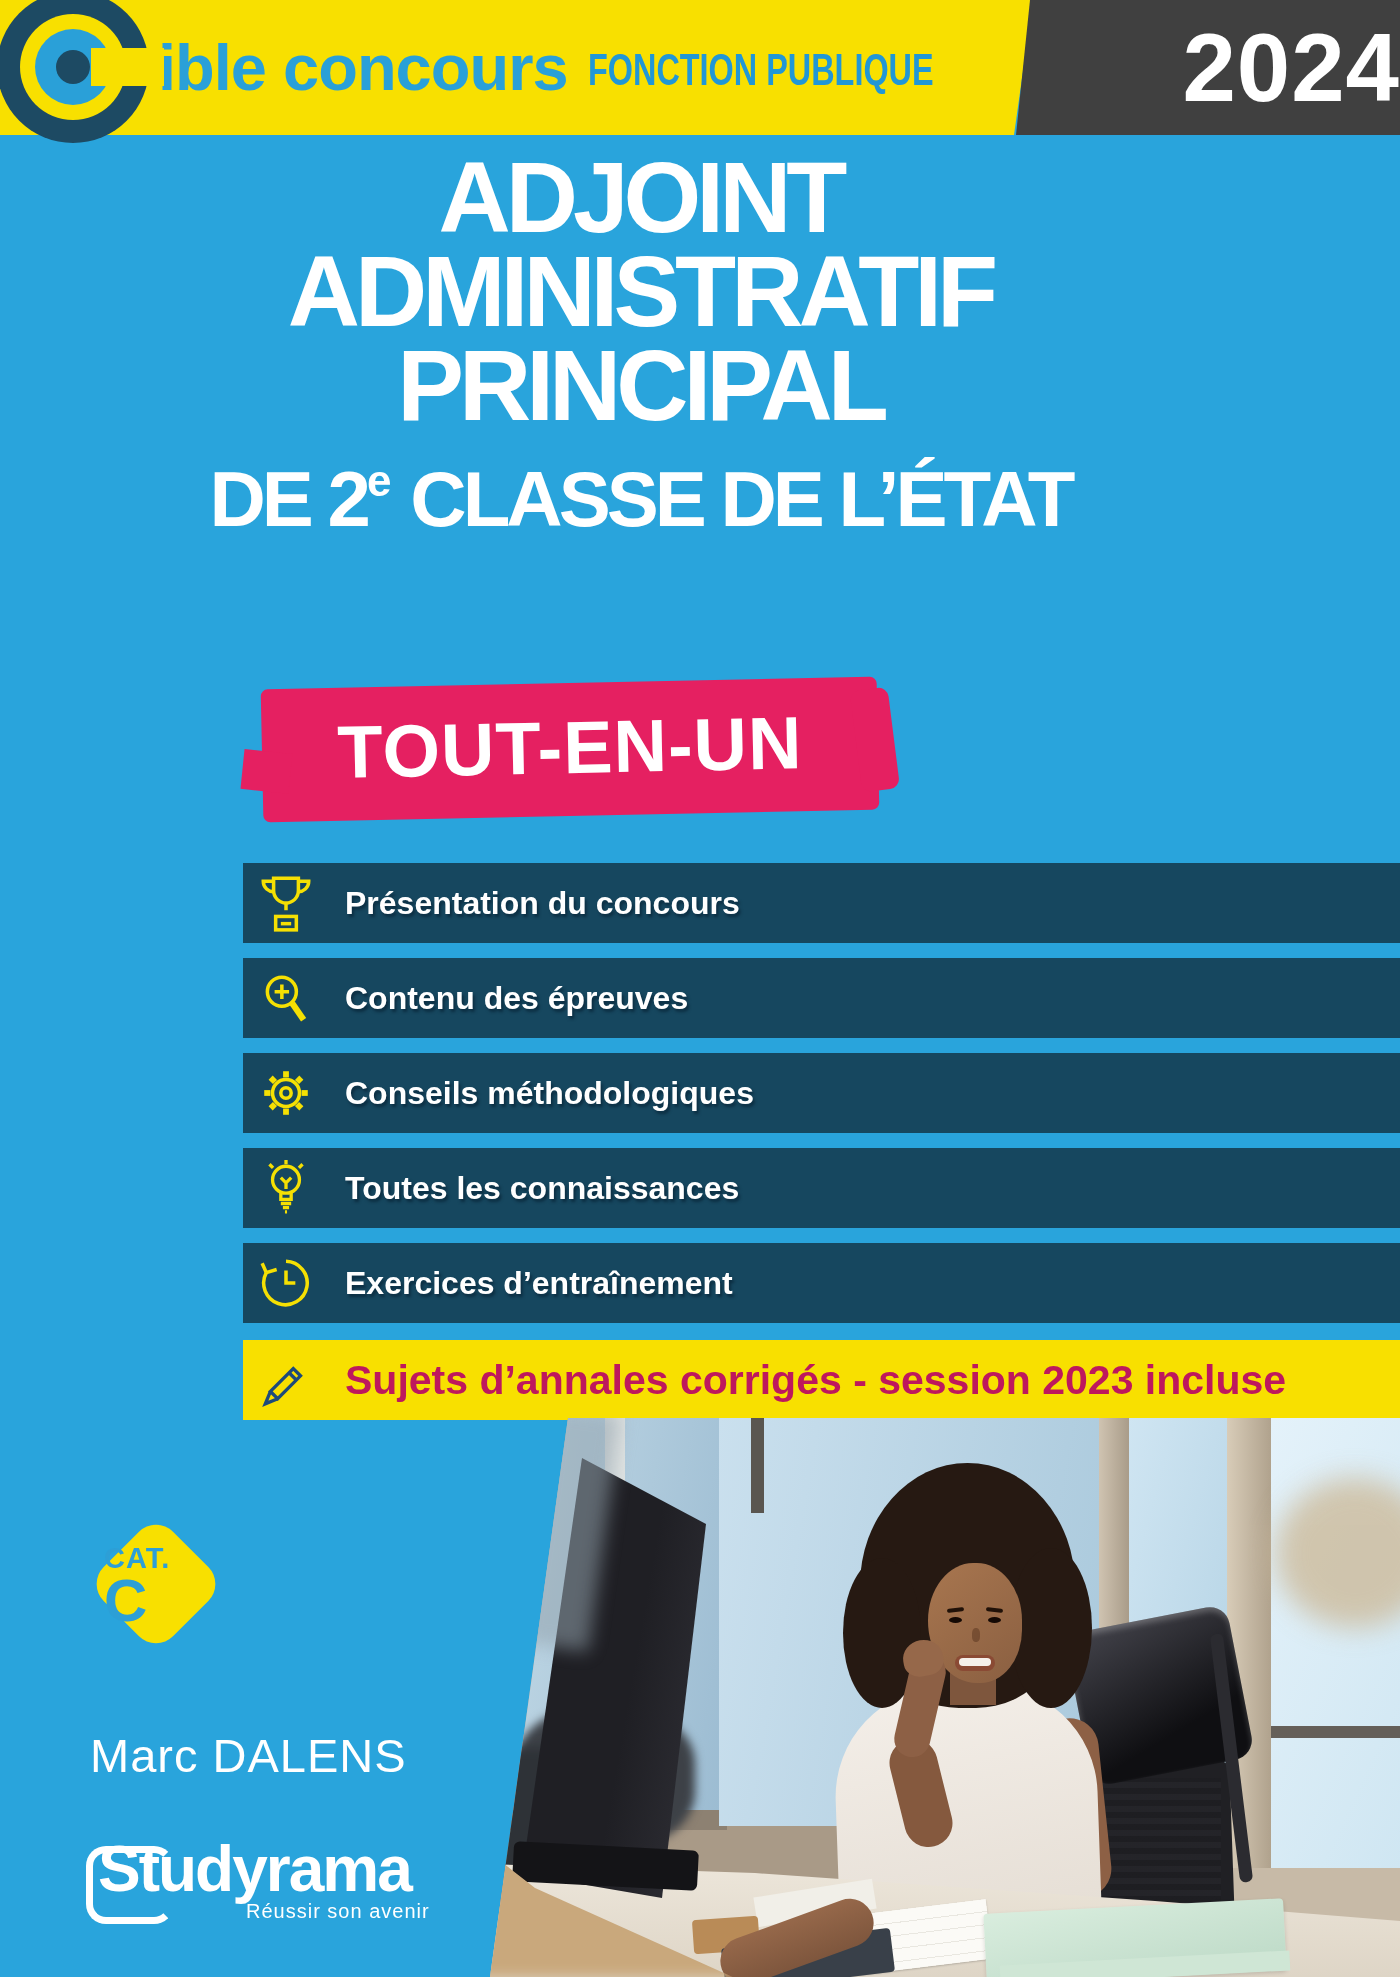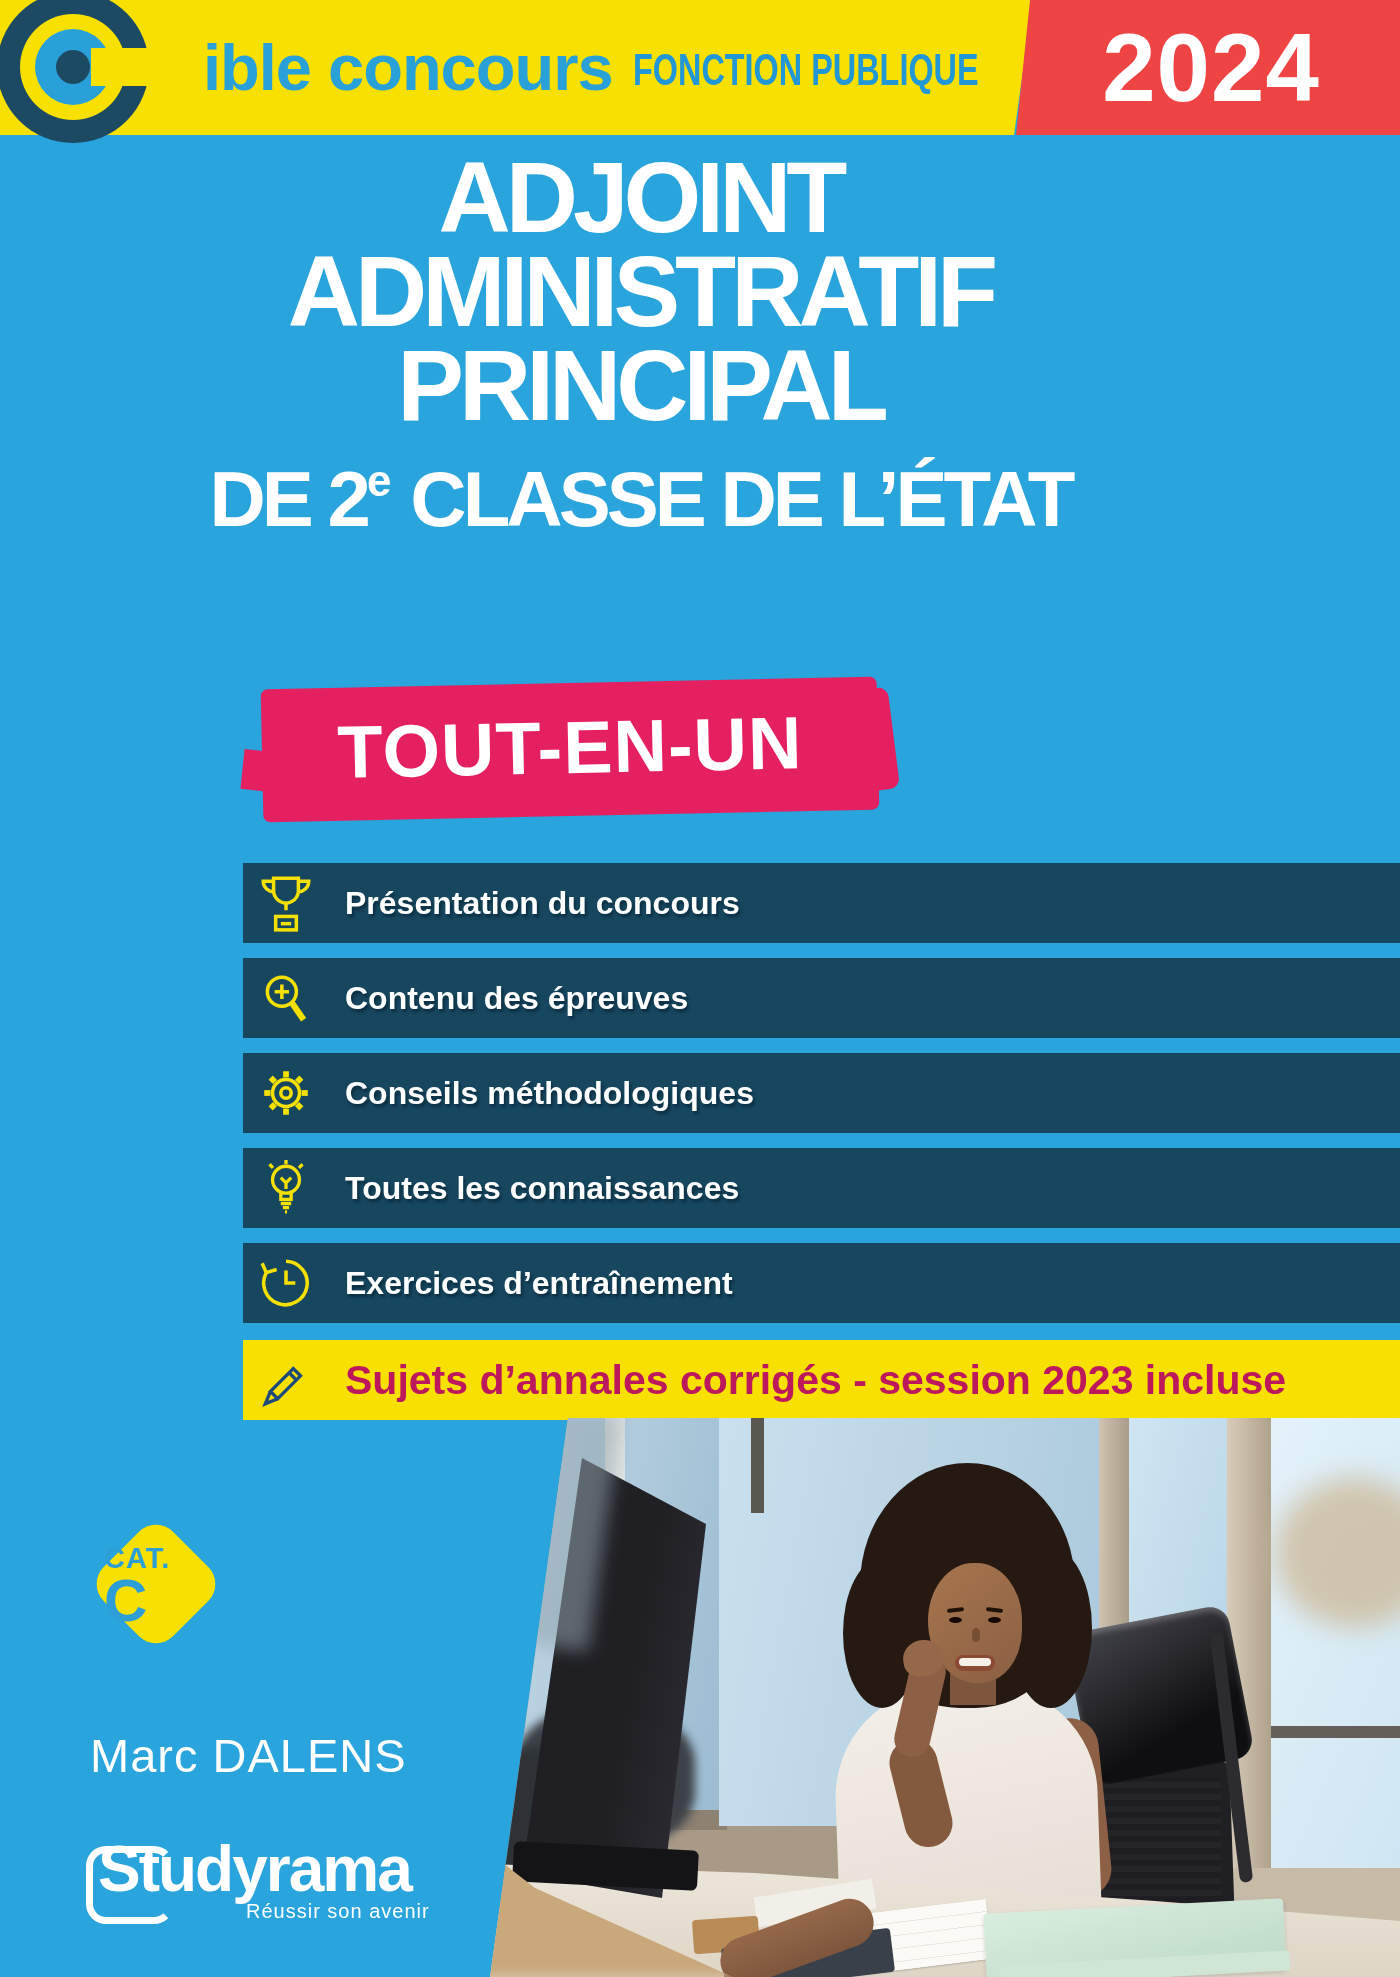--- a/index.html
+++ b/index.html
@@ -3,26 +3,26 @@
 <meta charset="utf-8">
 <style>
   html,body{margin:0;padding:0;}
   body{width:1400px;height:1977px;position:relative;overflow:hidden;
        background:#29a4dc;font-family:"Liberation Sans",sans-serif;}
   .abs{position:absolute;}
 
   
   .banner-yellow{left:0;top:0;width:1033px;height:135px;background:#f8e000;
     clip-path:polygon(0 0,1033px 0,1014px 135px,0 135px);}
-  .year-box{left:1008px;top:0;width:392px;height:135px;background:#ef4444;
+  .year-box{left:1008px;top:0;width:392px;height:135px;background:#404040;
     clip-path:polygon(22px 0,100% 0,100% 100%,8px 100%);
-    display:flex;align-items:center;justify-content:center;}
+    display:flex;align-items:center;justify-content:flex-end;}
   .year-box span{color:#fff;font-size:96px;font-weight:800;letter-spacing:1px;padding-left:14px;}
   .brand-row{left:158px;top:0;height:135px;display:flex;align-items:center;gap:20px;z-index:3;}
-  .brand-name{font-size:65px;font-weight:800;color:#2aa0d8;letter-spacing:-1px;margin-left:45px;}
+  .brand-name{font-size:65px;font-weight:800;color:#2aa0d8;letter-spacing:-1px;}
   .brand-tagline{font-size:45px;font-weight:700;color:#2197d6;transform:scaleX(.72);
     transform-origin:left center;white-space:nowrap;margin-top:4px;}
   .logo-cible{left:-2px;top:-4px;z-index:4;}
 
   
   .title{left:0;top:150px;width:1225px;text-align:center;color:#fff;font-weight:800;z-index:2;margin-left:28px;}
   .title .big{font-size:100px;line-height:94px;letter-spacing:-5px;}
   .title .small{font-size:78px;line-height:98px;letter-spacing:-4px;white-space:nowrap;}
   .title .sup{font-size:44px;vertical-align:30px;letter-spacing:-1px;}
   .title .gap{margin-left:20px;}

